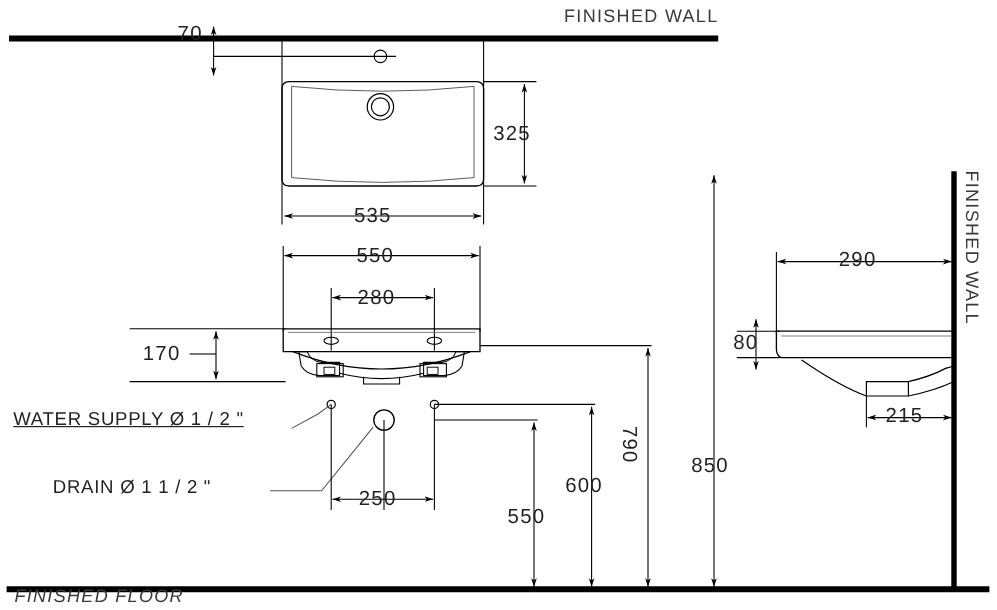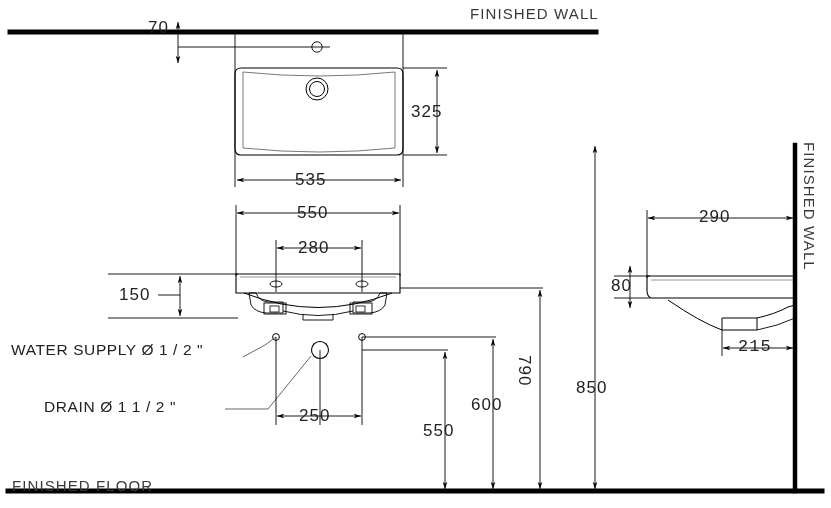--- a/index.html
+++ b/index.html
@@ -163,47 +163,47 @@
       <line x1="722" y1="330" x2="722" y2="356"></line>
       <line x1="723" y1="348" x2="793" y2="348" marker-start="url(#arrStart)" marker-end="url(#arrEnd)"></line>
 
     </g>
   </svg>
 
   <div class="lbl wall-text" style="left:470px; top:5px;">FINISHED WALL</div>
 
   <div class="lbl wall-text vert-text" style="left:818px; top:142px;">FINISHED WALL</div>
 
-  <div class="lbl wall-text" style="left:12px; top:477px;">FINISHED FLOOR</div>
+  <div class="lbl wall-text" style="left:12px; top:489px;font-style:italic;">FINISHED FLOOR</div>
 
   <div class="lbl dim-text" style="left:148px; top:18px;">70</div>
 
   <div class="lbl dim-text" style="left:295px; top:170px;">535</div>
 
   <div class="lbl dim-text" style="left:411px; top:102px;text-align:right;">325</div>
 
   <div class="lbl dim-text" style="left:297px; top:203px;">550</div>
 
   <div class="lbl dim-text" style="left:298px; top:238px;">280</div>
 
-  <div class="lbl dim-text" style="left:119px; top:285px;">150</div>
+  <div class="lbl dim-text" style="left:119px; top:285px;">170</div>
 
   <div class="lbl dim-text" style="left:299px; top:406px;">250</div>
 
   <div class="lbl dim-text" style="left:423px; top:421px;">550</div>
 
   <div class="lbl dim-text" style="left:471px; top:395px;">600</div>
 
   <div class="lbl dim-text vert-text" style="left:534px; top:355px;">790</div>
 
   <div class="lbl dim-text" style="left:576px; top:378px;">850</div>
 
   <div class="lbl dim-text" style="left:699px; top:207px;">290</div>
 
   <div class="lbl dim-text" style="left:611px; top:276px;">80</div>
 
-  <div class="lbl dim-text" style="left:738px; top:337px;font-family:Liberation Mono, monospace;">215</div>
-
-  <div class="lbl note-text" style="left:11px; top:341px;">WATER SUPPLY  Ø 1 / 2 "</div>
+  <div class="lbl dim-text" style="left:738px; top:337px;">215</div>
+
+  <div class="lbl note-text" style="left:11px; top:341px;text-decoration:underline;">WATER SUPPLY  Ø 1 / 2 "</div>
 
   <div class="lbl note-text" style="left:44px; top:398px;">DRAIN  Ø 1 1 / 2 "</div>
 
 </div>
 
 </body></html>

